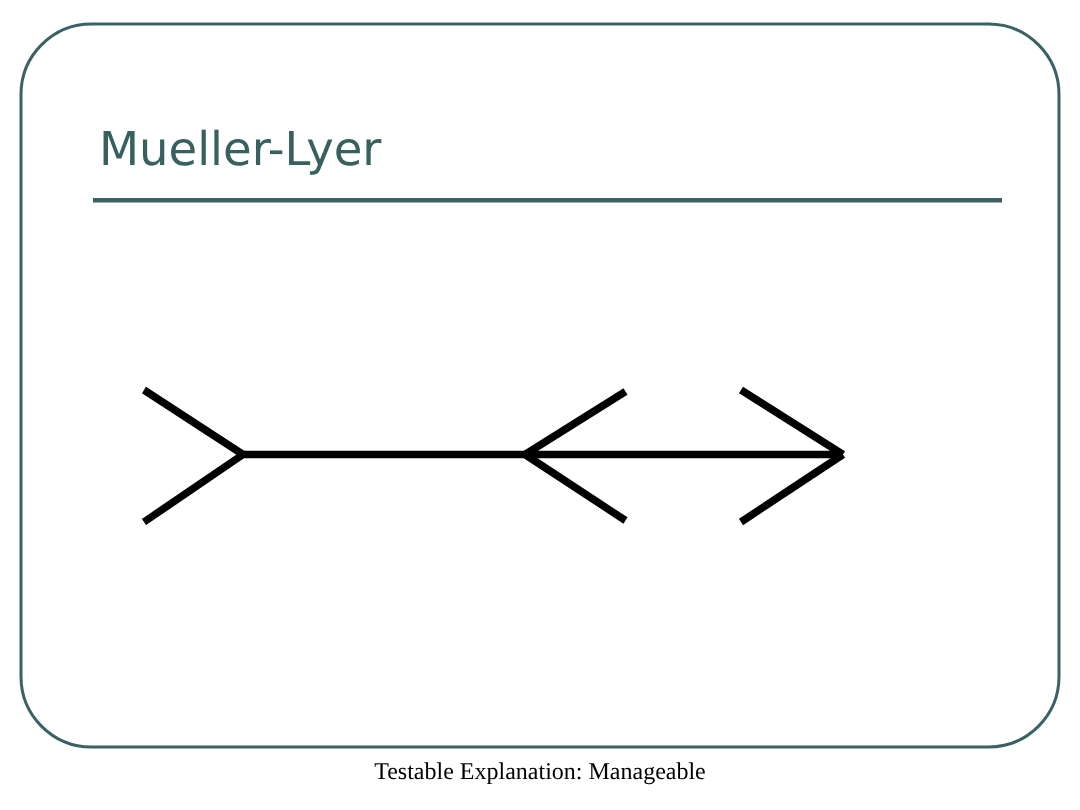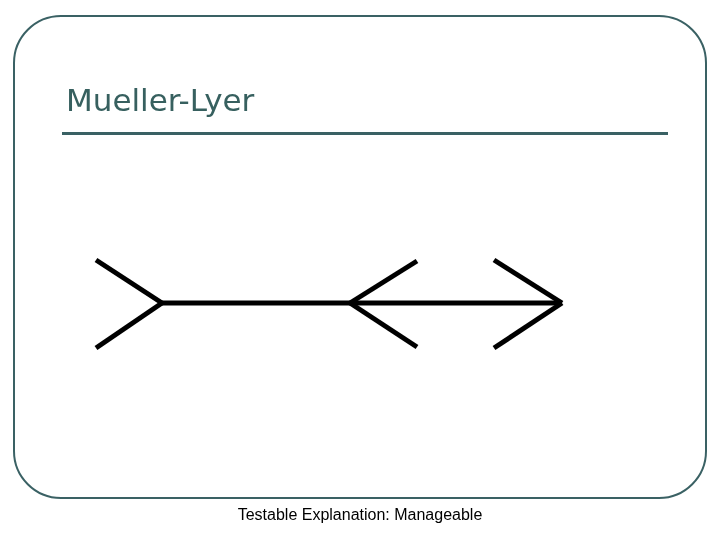--- a/index.html
+++ b/index.html
@@ -92,15 +92,15 @@
       <line x1="162" y1="303" x2="96" y2="348"></line>
 
       <line x1="350" y1="303" x2="417" y2="261"></line>
       <line x1="350" y1="303" x2="417" y2="347"></line>
 
       <line x1="562" y1="303" x2="494" y2="260"></line>
       <line x1="562" y1="303" x2="494" y2="348"></line>
     </g>
   </svg>
 
-  <div id="slide-caption" style="color: rgb(0, 0, 0);">Testable Explanation: Manageable</div>
+  <div id="slide-caption" style="color: rgb(0, 0, 0); font-family: Liberation Serif, serif;">Testable Explanation: Manageable</div>
 
 </div>
 
 </body></html>

